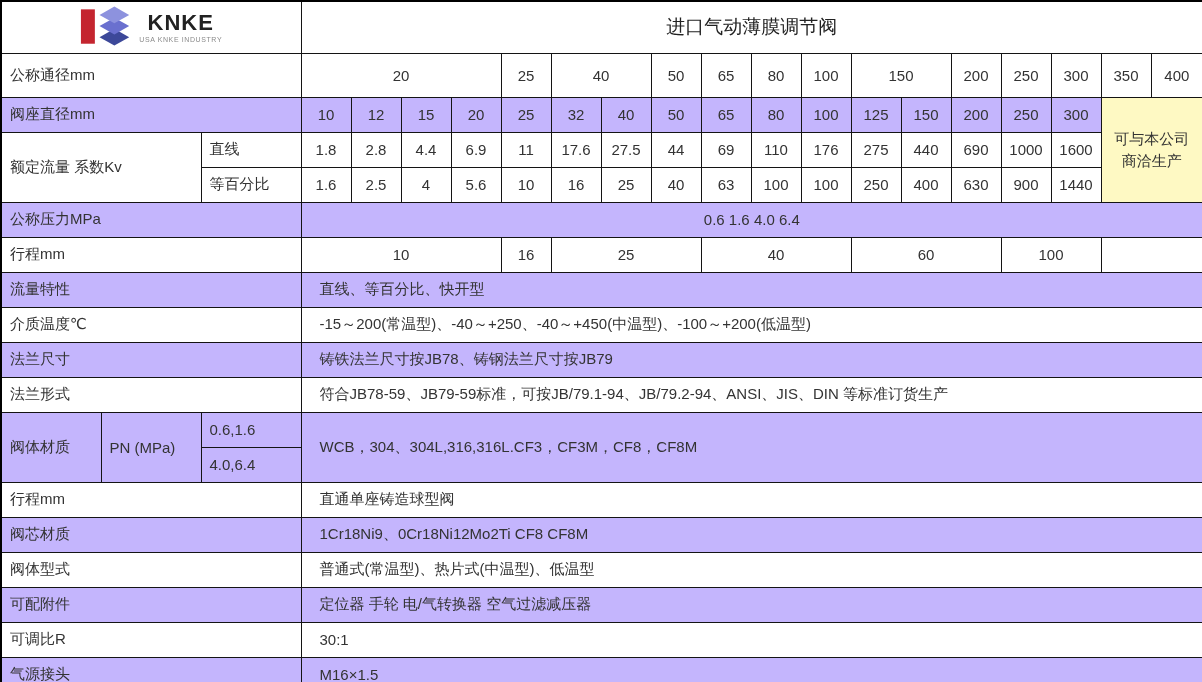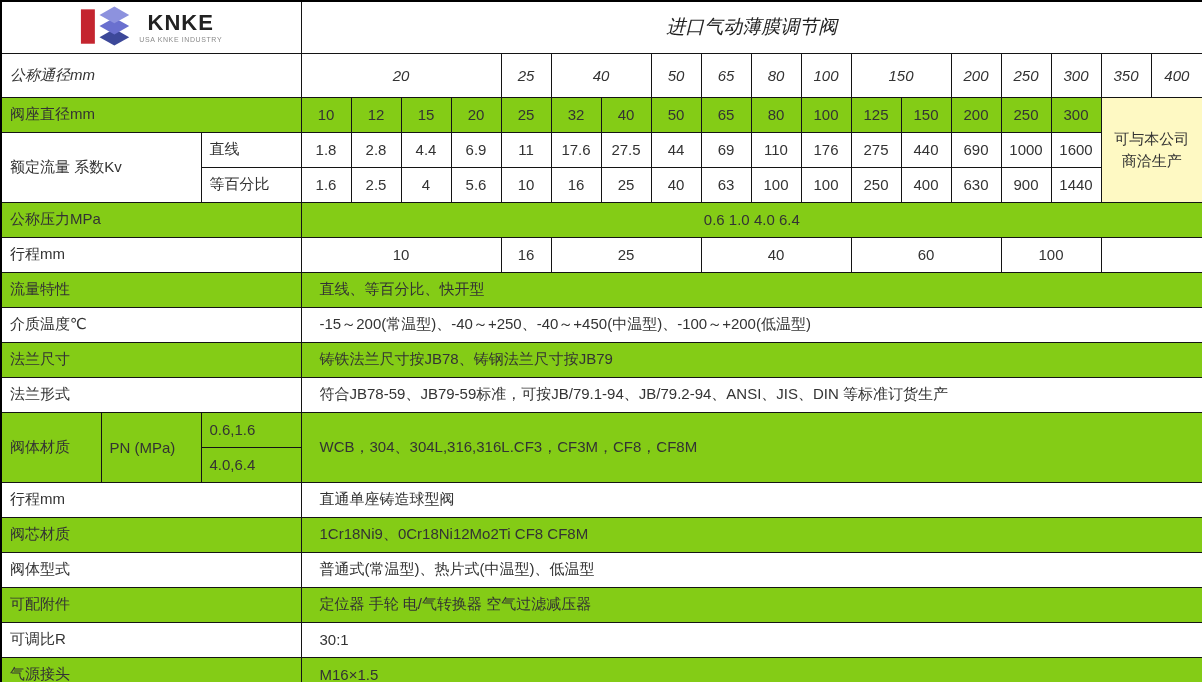--- a/index.html
+++ b/index.html
@@ -3,26 +3,26 @@
 <meta charset="utf-8">
 <style>
   html,body{margin:0;padding:0;background:#fff;}
   body{font-family:"Liberation Sans","DejaVu Sans",sans-serif;}
   .sheet{width:1202px;height:682px;box-sizing:border-box;}
   table.spec{border-collapse:collapse;table-layout:fixed;width:1202px;height:682px;
     border:2px solid #000;}
   td{border:1px solid #141414;font-size:15px;color:#333;overflow:hidden;
      white-space:nowrap;padding:0;height:35px;box-sizing:border-box;}
   tr.r-header td{height:52px;}
-  tr.r-dn td{height:44px;font-style:italic;}
+  tr.r-dn td{height:44px;}
   .lbl{text-align:left;padding:0 8px;}
   .ctr{text-align:center;}
   .val{text-align:left;padding:0 18px;}
-  .shade{background:#84cc16;}
-  .title-cell{font-size:19px;text-align:center;color:#222;font-style:italic;}
+  .shade{background:#c4b5fd;}
+  .title-cell{font-size:19px;text-align:center;color:#222;}
   .note-cell{text-align:center;line-height:1.45;white-space:normal;background:#fef9c3;}
   
   .logo-wrap{display:flex;align-items:center;justify-content:center;gap:7px;}
   .logo-text .nm{font-size:22px;font-weight:bold;color:#222;letter-spacing:1px;line-height:1;}
   .logo-text .tg{font-size:7px;color:#8a8a8a;letter-spacing:.6px;margin-top:2px;}
 </style>
 </head>
 <body>
 
 <div class="sheet">
@@ -147,21 +147,21 @@
   <td class="ctr">100</td>
   <td class="ctr">250</td>
   <td class="ctr">400</td>
   <td class="ctr">630</td>
   <td class="ctr">900</td>
   <td class="ctr">1440</td>
 </tr>
 
 <tr>
   <td colspan="3" class="lbl shade">公称压力MPa</td>
-  <td colspan="18" class="ctr shade">0.6 1.0 4.0 6.4</td>
+  <td colspan="18" class="ctr shade">0.6 1.6 4.0 6.4</td>
 </tr>
 
 <tr>
   <td colspan="3" class="lbl">行程mm</td>
   <td colspan="4" class="ctr">10</td>
   <td class="ctr">16</td>
   <td colspan="3" class="ctr">25</td>
   <td colspan="3" class="ctr">40</td>
   <td colspan="3" class="ctr">60</td>
   <td colspan="2" class="ctr">100</td>

